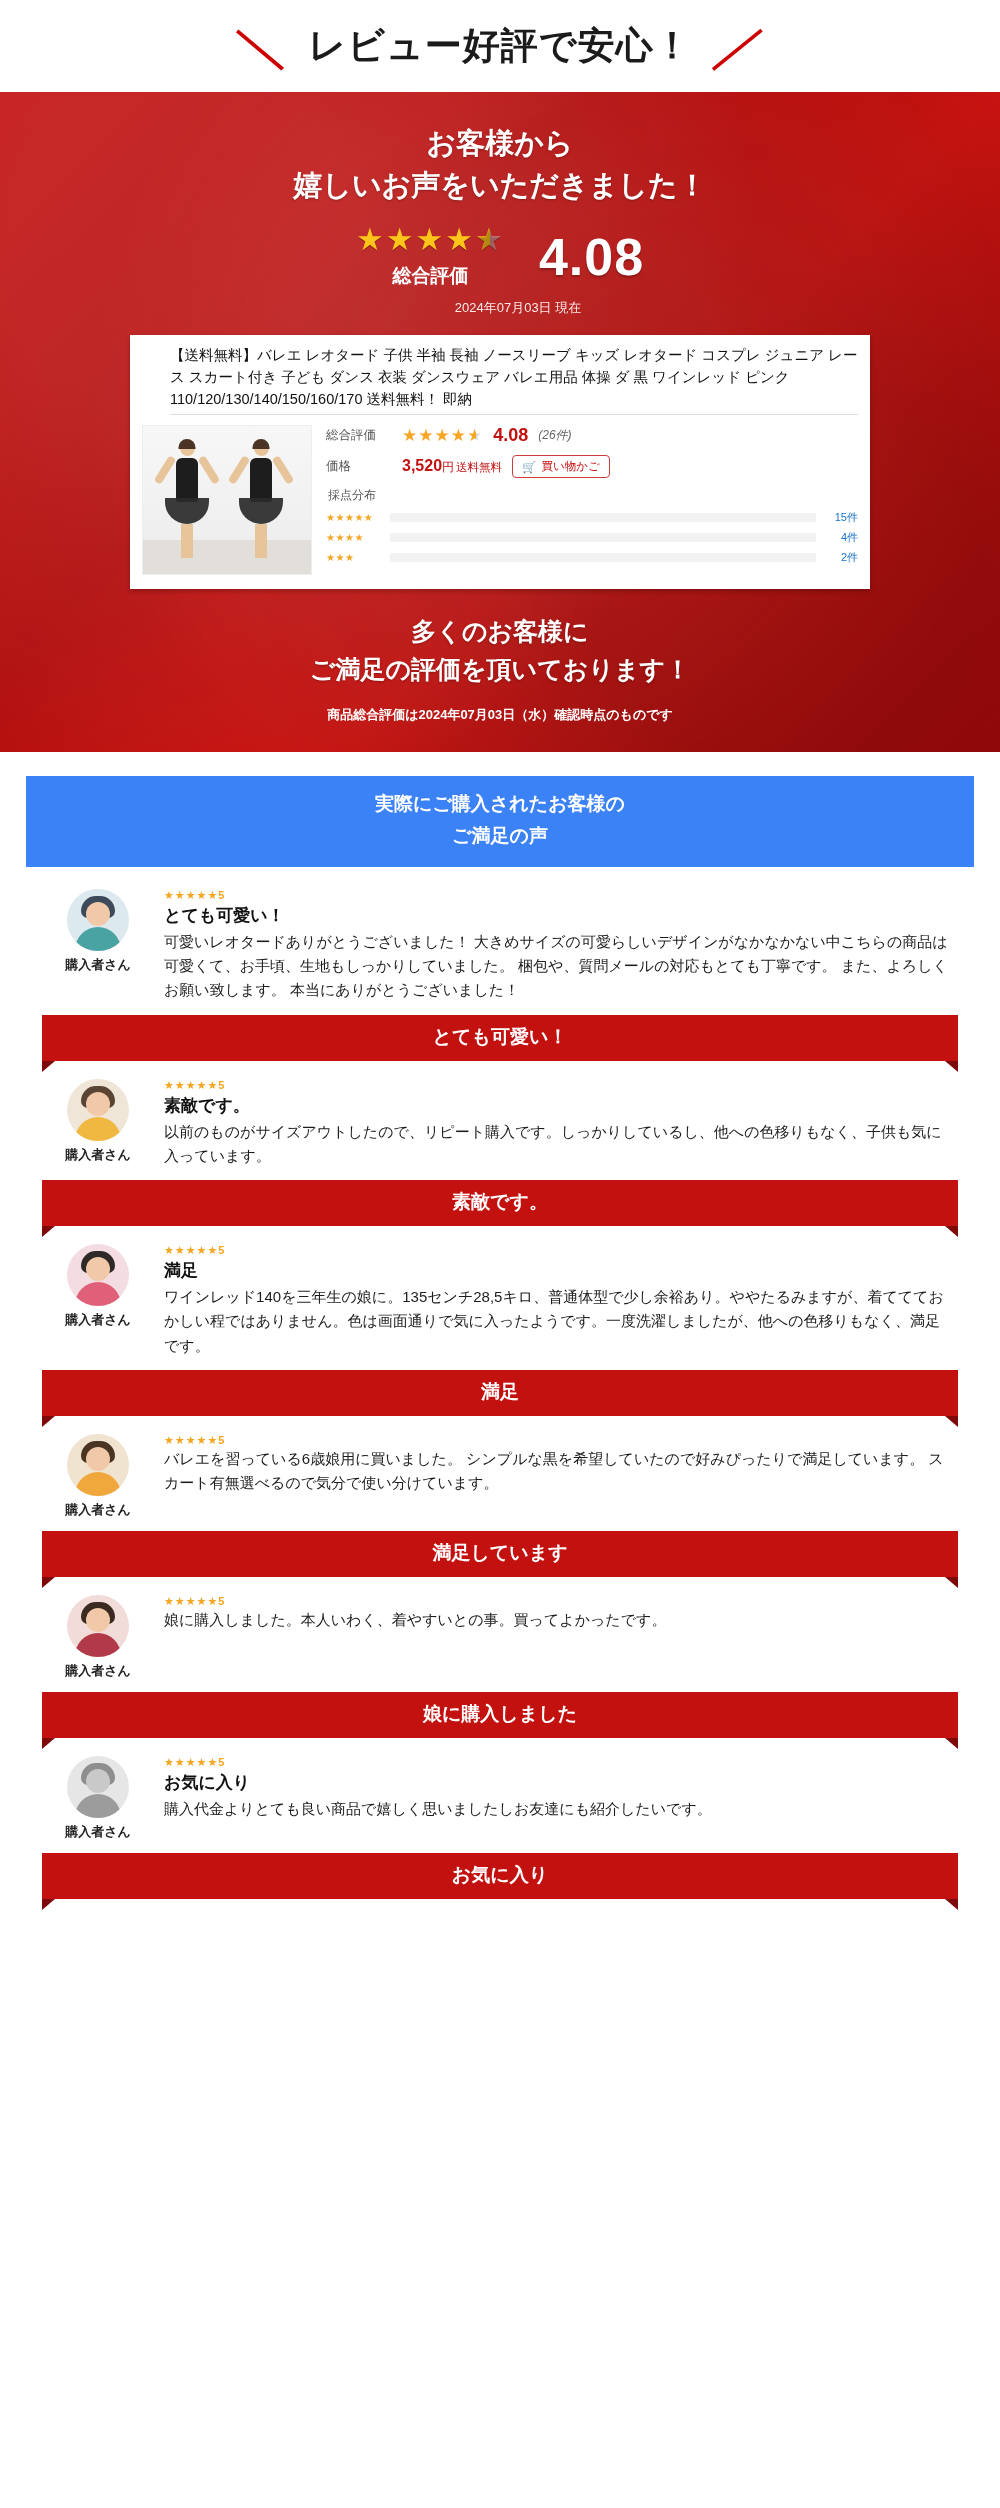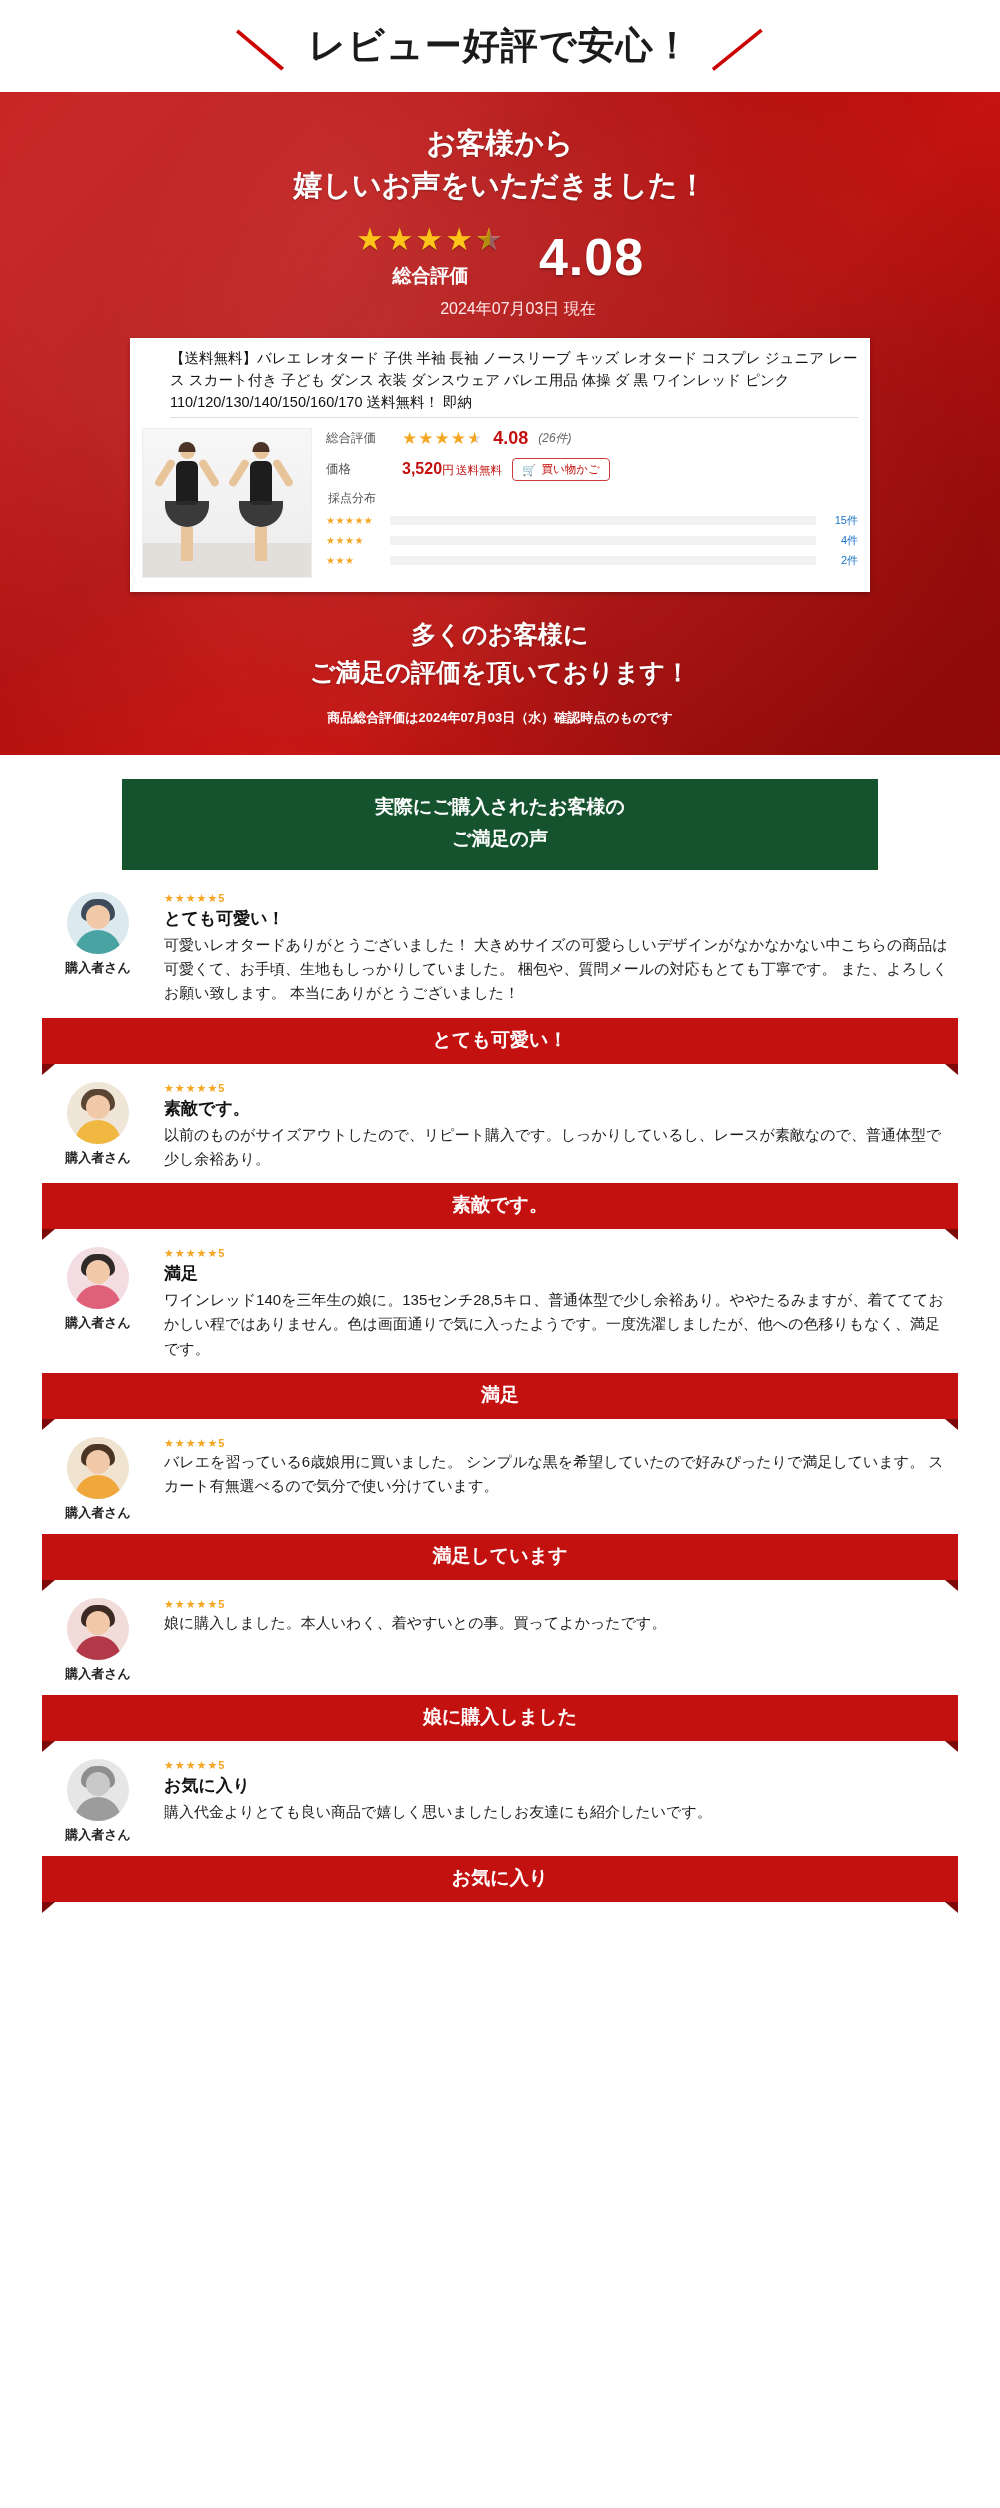--- a/index.html
+++ b/index.html
@@ -81,21 +81,21 @@
   }
   .score-value {
     font-size: 52px;
     font-weight: bold;
     line-height: 1;
     letter-spacing: 1px;
     text-shadow: 0 2px 2px rgba(0,0,0,0.25);
   }
   .score-date {
     margin-top: 10px;
-    font-size: 16px;
+    font-size: 13px;
     color: #ffe9e9;
     padding-left: 36px;
   }
 
   
   .card {
     width: 740px;
     margin: 18px auto 0;
     background: #fff;
     color: #222;
@@ -174,23 +174,23 @@
   .hero-note {
     margin-top: 18px;
     font-size: 13px;
     font-weight: bold;
     color: #ffffff;
   }
 
   
   .reviews { padding: 24px 0 30px; background:#fff; }
   .ribbon {
-    width: 756px;
+    width: 948px;
     margin: 0 auto 22px;
-    background: #14532d;
+    background: #3b82f6;
     color: #fff;
     text-align: center;
     font-weight: bold;
     font-size: 19px;
     line-height: 1.7;
     padding: 12px 0 14px;
   }
   .review {
     width: 916px;
     margin: 0 auto 18px;
@@ -374,21 +374,21 @@
           <div class="avatar" style="background:#efe6d8">
             <div class="a-hair" style="background:#5a4434"></div>
             <div class="a-head"></div>
             <div class="a-body" style="background:#f0b840"></div>
           </div>
           <div class="avatar-name">購入者さん</div>
         </div>
         <div class="review-main">
           <div class="rv-stars"><span>★★★★★</span><span class="num">5</span></div>
           <div class="rv-title">素敵です。</div>
-          <div class="rv-body">以前のものがサイズアウトしたので、リピート購入です。しっかりしているし、レースが素敵なので、普通体型で少し余裕あり。</div>
+          <div class="rv-body">以前のものがサイズアウトしたので、リピート購入です。しっかりしているし、他への色移りもなく、子供も気に入っています。</div>
         </div>
       </div>
       <div class="banner-wrap">
         <div class="banner">素敵です。</div>
       </div>
     </div>
 
     <div class="review">
       <div class="review-top">
         <div class="avatar-col">

